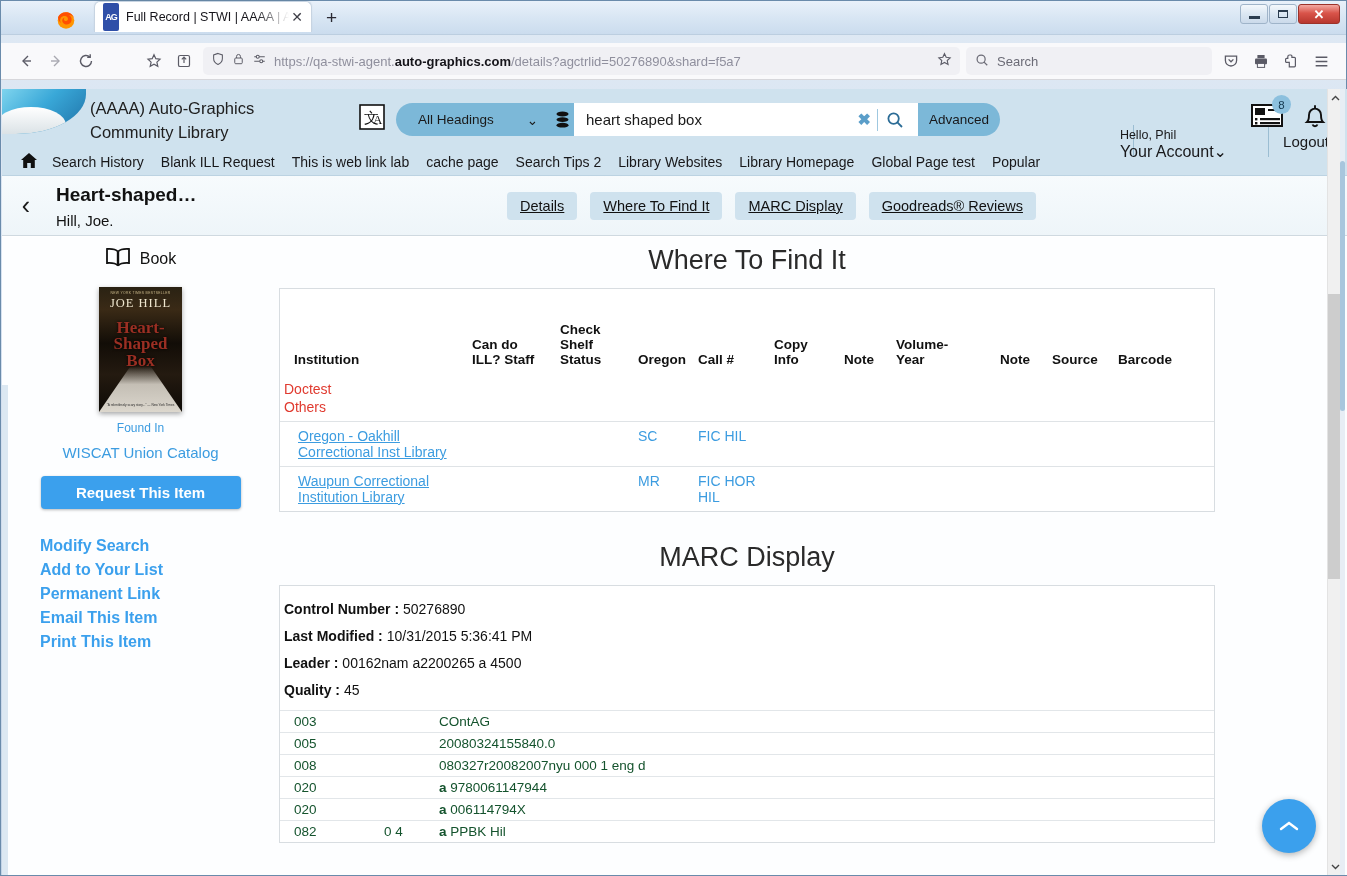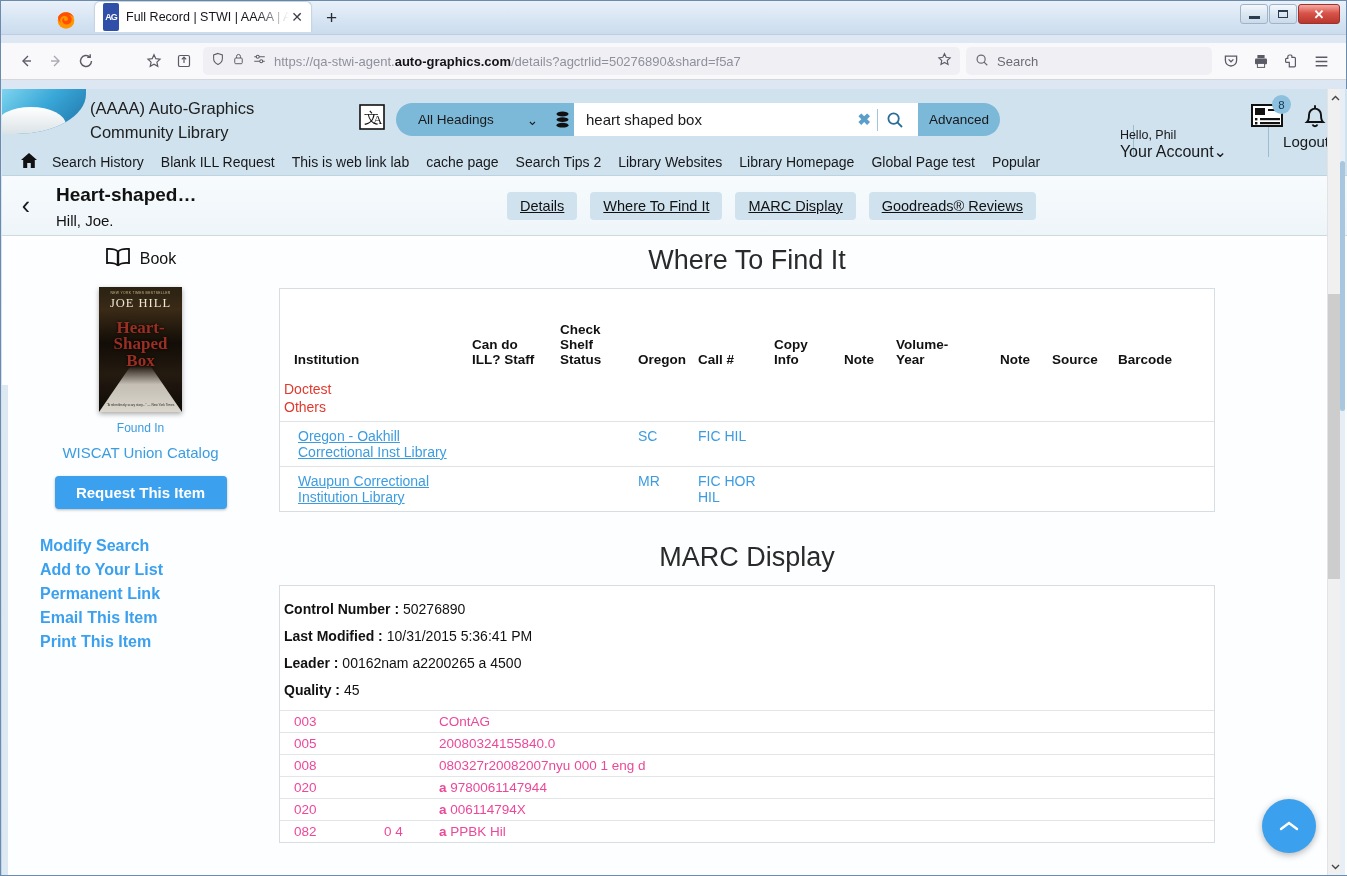--- a/index.html
+++ b/index.html
@@ -199,21 +199,21 @@
   #cover .t3{top:65px;font-size:17px;}
   #cover .road {
     position:absolute; bottom:0; left:0; right:0; height:46px;
     background:linear-gradient(180deg, rgba(220,215,205,.0) 0%, rgba(225,220,210,.85) 40%, #dcd7cd 100%);
     clip-path:polygon(38% 0%, 62% 0%, 100% 100%, 0% 100%);
   }
   #cover .blurb{position:absolute;bottom:4px;left:0;right:0;text-align:center;font-size:3.2px;color:#2a2a2a;line-height:1.5;}
   .foundin { text-align:center; font-size:12px; color:#3c9ce0; margin-top:9px; }
   .wiscat { text-align:center; font-size:15px; color:#3c9ce0; margin-top:9px; }
   #reqbtn {
-    display:block; width:172px; height:33px; margin:15px auto 0;
+    display:block; width:200px; height:33px; margin:15px auto 0;
     background:#3ba0ed; border-radius:4px; color:#fff; font-size:15px; font-weight:bold;
     text-align:center; line-height:33px; box-shadow:0 1px 3px rgba(0,0,0,.28);
   }
   #sidelinks { margin:28px 0 0 38px; }
   #sidelinks a { display:block; font-size:16px; color:#3ba0ed; font-weight:600; margin-bottom:6px; text-decoration:none; }
 
   
   #rightcol { position:absolute; left:277px; top:0; width:1048px; }
   .secttitle { text-align:center; font-size:27px; color:#2a2a2a; margin:8px 0 12px; font-weight:400; }
   .panel { border:1px solid #d8dde1; background:#fff; }
@@ -228,21 +228,21 @@
   table.wtfi td { font-size:14px; padding:6px 4px; vertical-align:top; border-top:1px solid #dfe3e6; }
   .grp { color:#e03a2f; font-size:14px; padding:4px 4px 0 4px !important; border-top:none !important; }
   .grp.second { padding-top:2px !important; padding-bottom:6px !important; }
   .instlink { color:#3c9ce0; text-decoration:underline; }
   .tdlink { color:#3c9ce0; }
 
   #marc-panel { width:936px; padding:10px 0 0 0; }
   .marcmeta { font-size:14px; color:#111; padding:5px 0 6px 4px; }
   .marcmeta b { font-weight:bold; }
   table.marc { width:100%; border-collapse:collapse; margin-top:6px; }
-  table.marc td { font-size:13.5px; padding:3px 4px; border-top:1px solid #e2e6e9; color:#ec4899; }
+  table.marc td { font-size:13.5px; padding:3px 4px; border-top:1px solid #e2e6e9; color:#14532d; }
   table.marc td.tag { width:100px; padding-left:14px; }
   table.marc td.ind { width:55px; }
   table.marc td.val b { font-weight:bold; }
 
   
   #totop {
     position:absolute; right:31px; bottom:22px; width:54px;height:54px;border-radius:50%;
     background:#3ba0ed; color:#fff; display:flex;align-items:center;justify-content:center;
     box-shadow:0 2px 7px rgba(0,0,0,.3); font-size:21px;
   }

